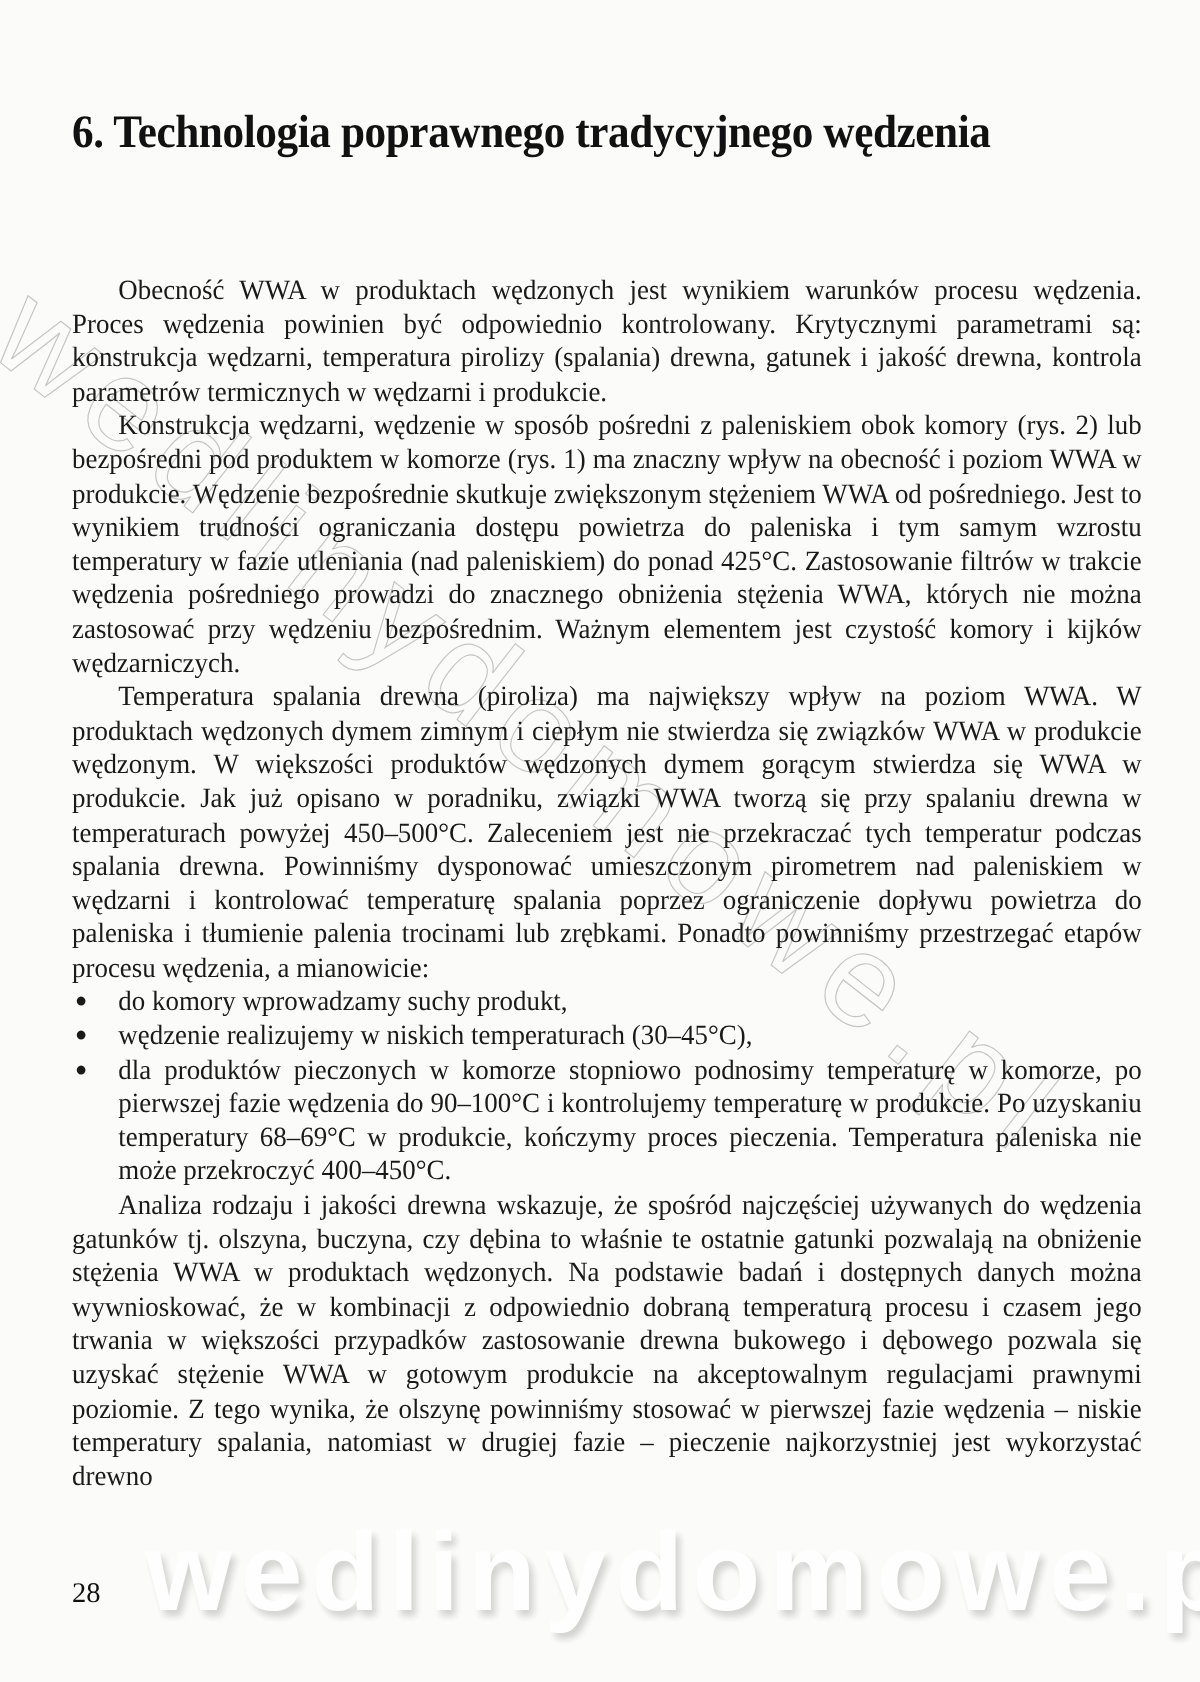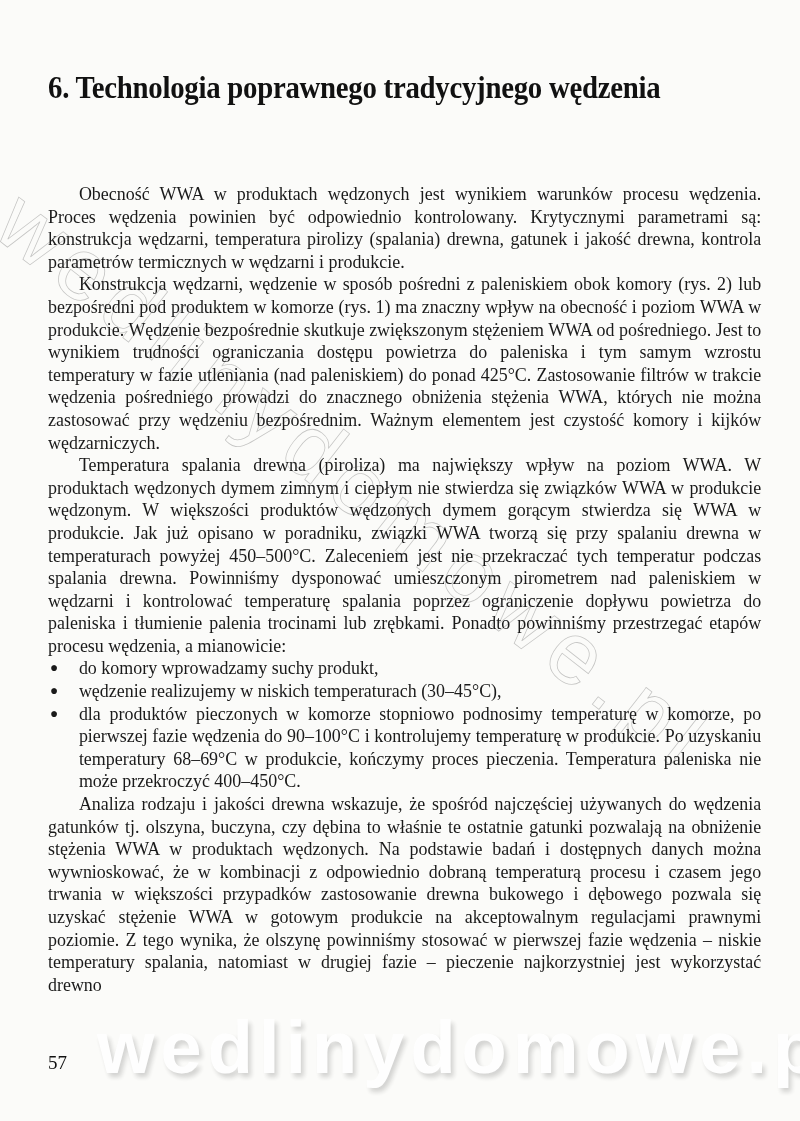--- a/index.html
+++ b/index.html
@@ -72,14 +72,14 @@
       </li>
       <li>
         <span class="bullet">●</span>
         <span>dla produktów pieczonych w komorze stopniowo podnosimy temperaturę w komorze, po pierwszej fazie wędzenia do 90–100°C i kontrolujemy temperaturę w produkcie. Po uzyskaniu temperatury 68–69°C w produkcie, kończymy proces pieczenia. Temperatura paleniska nie może przekroczyć 400–450°C.</span>
       </li>
     </ul>
     <p>Analiza rodzaju i jakości drewna wskazuje, że spośród najczęściej używanych do wędzenia gatunków tj. olszyna, buczyna, czy dębina to właśnie te ostatnie gatunki pozwalają na obniżenie stężenia WWA w produktach wędzonych. Na podstawie badań i dostępnych danych można wywnioskować, że w kombinacji z odpowiednio dobraną temperaturą procesu i czasem jego trwania w większości przypadków zastosowanie drewna bukowego i dębowego pozwala się uzyskać stężenie WWA w gotowym produkcie na akceptowalnym regulacjami prawnymi poziomie. Z tego wynika, że olszynę powinniśmy stosować w pierwszej fazie wędzenia – niskie temperatury spalania, natomiast w drugiej fazie – pieczenie najkorzystniej jest wykorzystać drewno</p>
   </div>
 
   <div class="wm-bottom">wedlinydomowe.pl</div>
-  <div class="page-number">57</div>
+  <div class="page-number">28</div>
 </div>
 
 </body></html>

